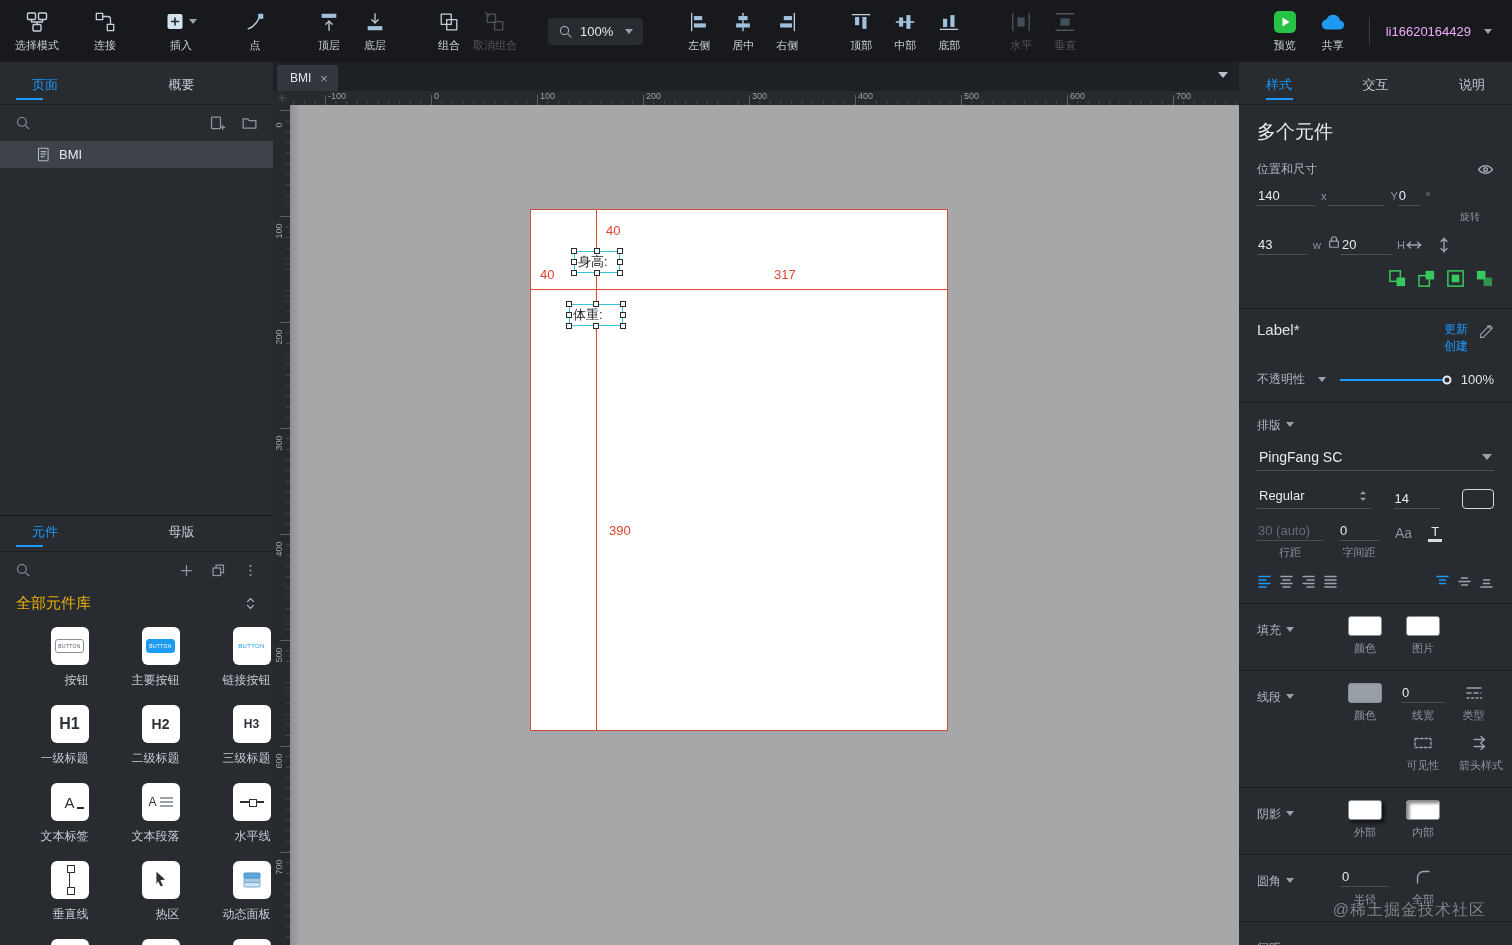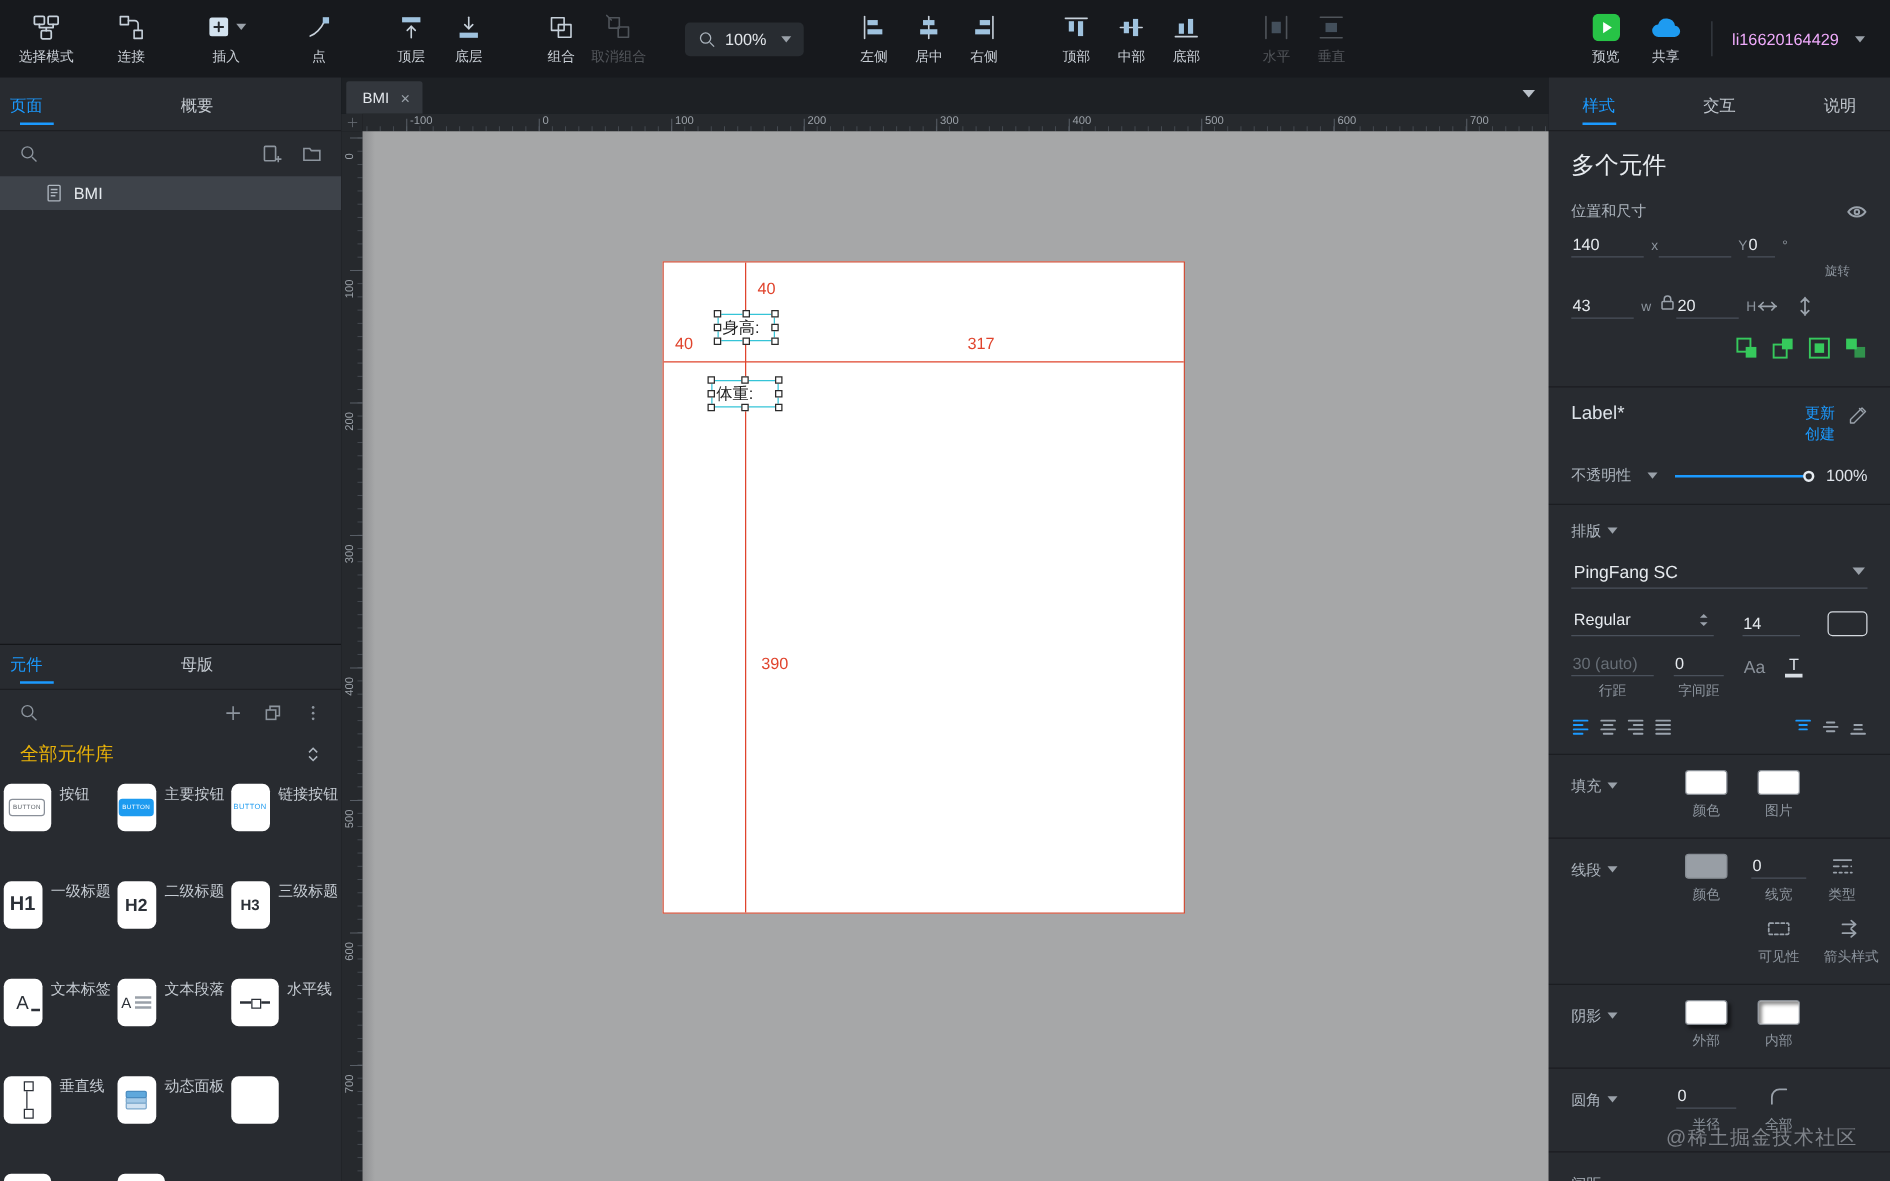--- a/index.html
+++ b/index.html
@@ -20,37 +20,37 @@
 .zoom-pill svg{stroke:#aab3bc;fill:none;stroke-width:1.5}
 .vsep{width:1px;height:28px;background:#3a3f46;margin:0 16px}
 .user-chip{display:flex;align-items:center;gap:8px;color:#f0abfc;font-size:13px;cursor:pointer;margin-right:8px}
 
 .body{display:flex;height:883px}
 .left{width:273px;background:#282b30;display:flex;flex-direction:column}
 .canvas{flex:1;display:flex;flex-direction:column;background:#17191d;min-width:0}
 .right{width:273px;background:#282b30;overflow:hidden;position:relative}
 
 .side-tabs{display:flex;margin-top:13px;height:30px;border-bottom:1px solid #1c1e22}
-.side-tab{flex:1;padding-left:8px;font-size:13px;color:#c3c9d0;cursor:pointer;position:relative;line-height:20px}
+.side-tab{flex:1;padding-left:32px;font-size:13px;color:#c3c9d0;cursor:pointer;position:relative;line-height:20px}
 .side-tab.active{color:#1b9aff}
 .side-tab.active::after{content:"";position:absolute;left:16px;top:23px;width:27px;height:2px;background:#1b9aff}
 
 .pages-panel{height:453px;display:flex;flex-direction:column}
 .search-row{display:flex;align-items:center;height:36px;padding:0 15px;gap:9px}
 .search-row svg{stroke:#8d959e;fill:none;stroke-width:1.5}
 .search-flex{flex:1}
 .page-item{height:27px;display:flex;align-items:center;gap:8px;padding-left:36px;background:#3e434a;color:#e6eaee;font-size:13px;cursor:pointer}
 .page-item svg{stroke:#aeb6bf;fill:none;stroke-width:1.3}
 
 .widgets-panel{flex:1;border-top:1px solid #141619;display:flex;flex-direction:column;overflow:hidden}
 .widgets-panel .side-tabs{margin-top:0;padding-top:6px;height:36px}
 .lib-row{display:flex;align-items:center;justify-content:space-between;padding:6px 16px 10px;color:#eab308;font-size:15px;cursor:pointer}
 .lib-row svg{stroke:#aeb6bf;fill:none;stroke-width:1.5}
 .wgrid{display:grid;grid-template-columns:1fr 1fr 1fr;grid-auto-rows:78px;padding-top:4px;justify-items:center;overflow:hidden;flex:1}
-.wcell{display:flex;flex-direction:row;align-items:flex-start;gap:7px;width:86px;cursor:pointer}
+.wcell{display:flex;flex-direction:column;align-items:flex-end;gap:7px;width:86px;cursor:pointer}
 .wicon{width:38px;height:38px;background:#fff;border-radius:6px;display:flex;align-items:center;justify-content:center;overflow:hidden}
 .wlabel{font-size:12px;color:#c6ccd3;white-space:nowrap}
 .wi-btn{border:1px solid #8a9099;border-radius:3px;font-size:5px;color:#5a6066;padding:3px 2px;letter-spacing:.3px}
 .wi-btn.primary{background:#1d9bf0;border-color:#1d9bf0;color:#fff}
 .wi-btn.link{border:none;color:#1d9bf0;font-size:6px}
 .wi-h{color:#2c3138;font-weight:bold}
 .wi-a{color:#2c3138;font-size:15px;position:relative}
 .wi-a::after{content:"";position:absolute;left:100%;bottom:2px;width:7px;height:1.5px;background:#2c3138;margin-left:2px}
 .wi-para{display:flex;align-items:flex-start;gap:3px}
 .wi-para .plines i{display:block;width:13px;height:1.5px;background:#9aa1a9;margin:2.5px 0}
@@ -473,20 +473,28 @@
             <div class="wlabel">水平线</div>
           </div>
           <div class="wcell">
             <div class="wicon">
                 <span class="wi-vline"></span>
               </div>
             <div class="wlabel">垂直线</div>
           </div>
           <div class="wcell">
             <div class="wicon">
+                <svg width="22" height="22" viewBox="0 0 24 24">
+                  <path d="M7 3l9.5 8.5-5.3.8 2.9 5.8-2.4 1.1-2.9-5.9L7 16.5z" fill="#2c3138"></path>
+                </svg>
+              </div>
+            <div class="wlabel">热区</div>
+          </div>
+          <div class="wcell">
+            <div class="wicon">
                 <svg width="24" height="24" viewBox="0 0 24 24">
                   <rect x="4" y="14" width="16" height="5" rx="1" fill="#cfe1f1" stroke="#7aa7cc" stroke-width="1"></rect>
                   <rect x="4" y="9.5" width="16" height="5" rx="1" fill="#a3c9e7" stroke="#7aa7cc" stroke-width="1"></rect>
                   <rect x="4" y="5" width="16" height="5" rx="1" fill="#5fa8dc" stroke="#4a8cc0" stroke-width="1"></rect>
                 </svg>
               </div>
             <div class="wlabel">动态面板</div>
           </div>
           <div class="wcell">
               <div class="wicon"></div>

